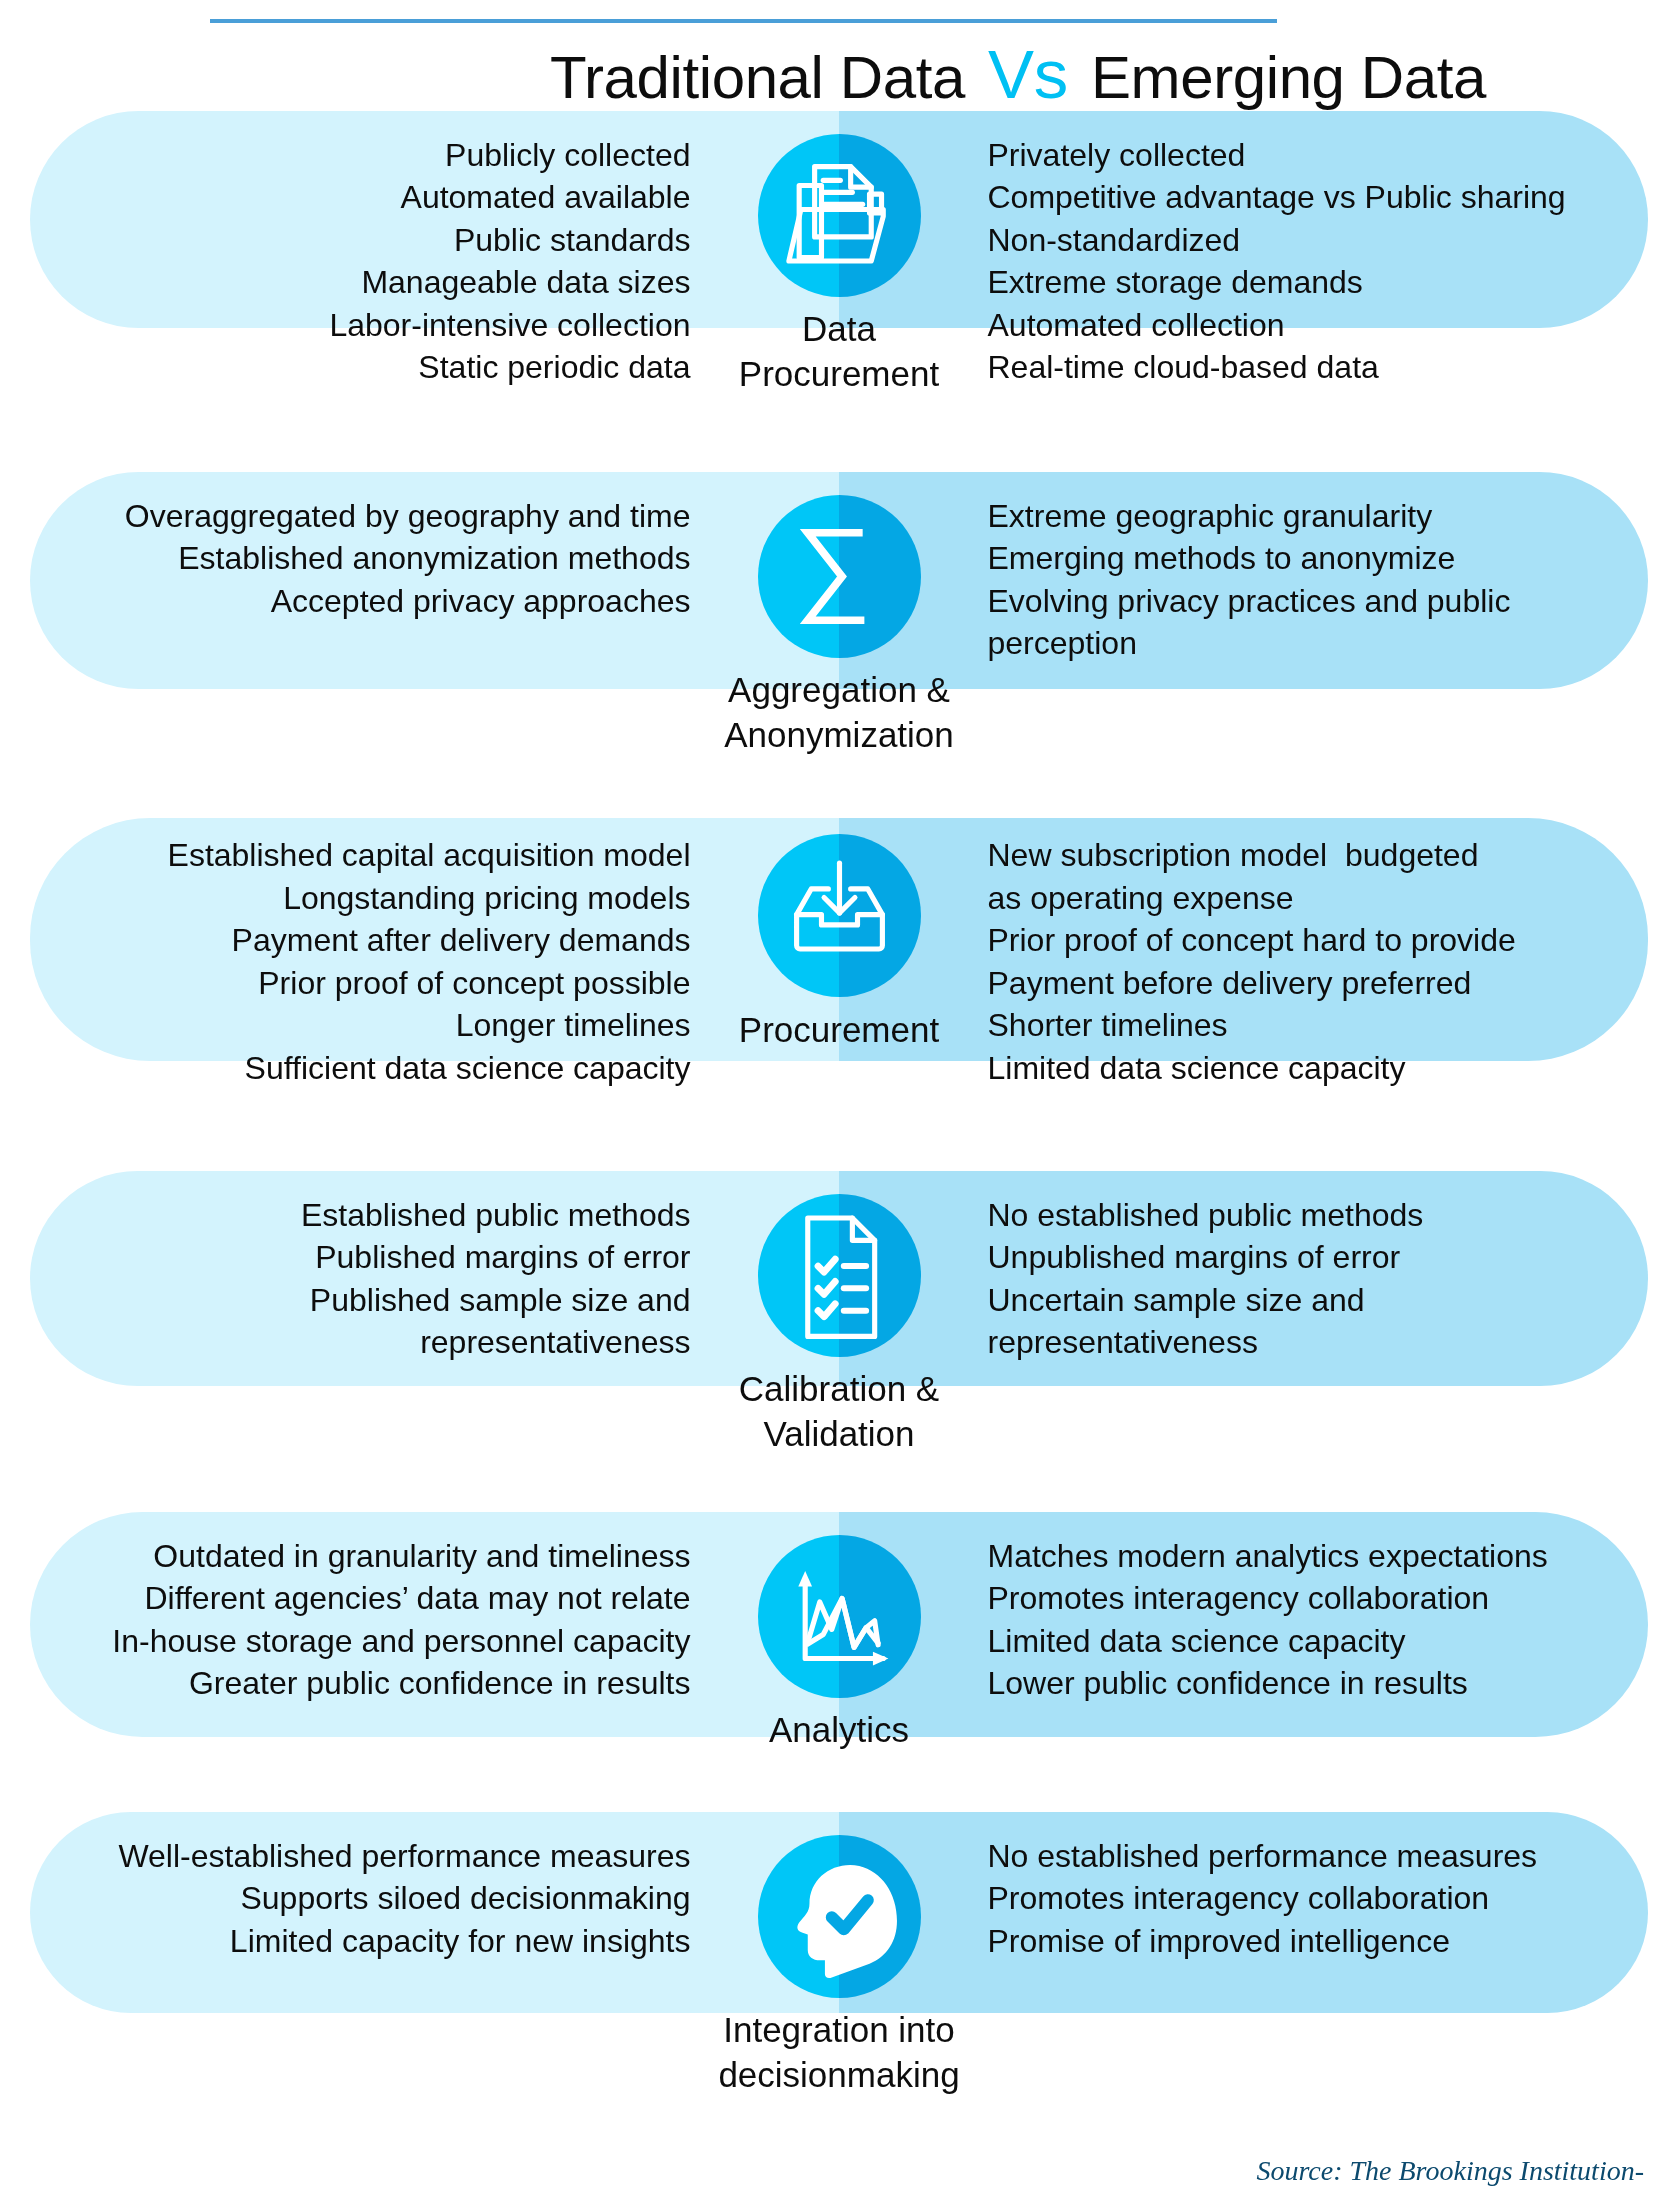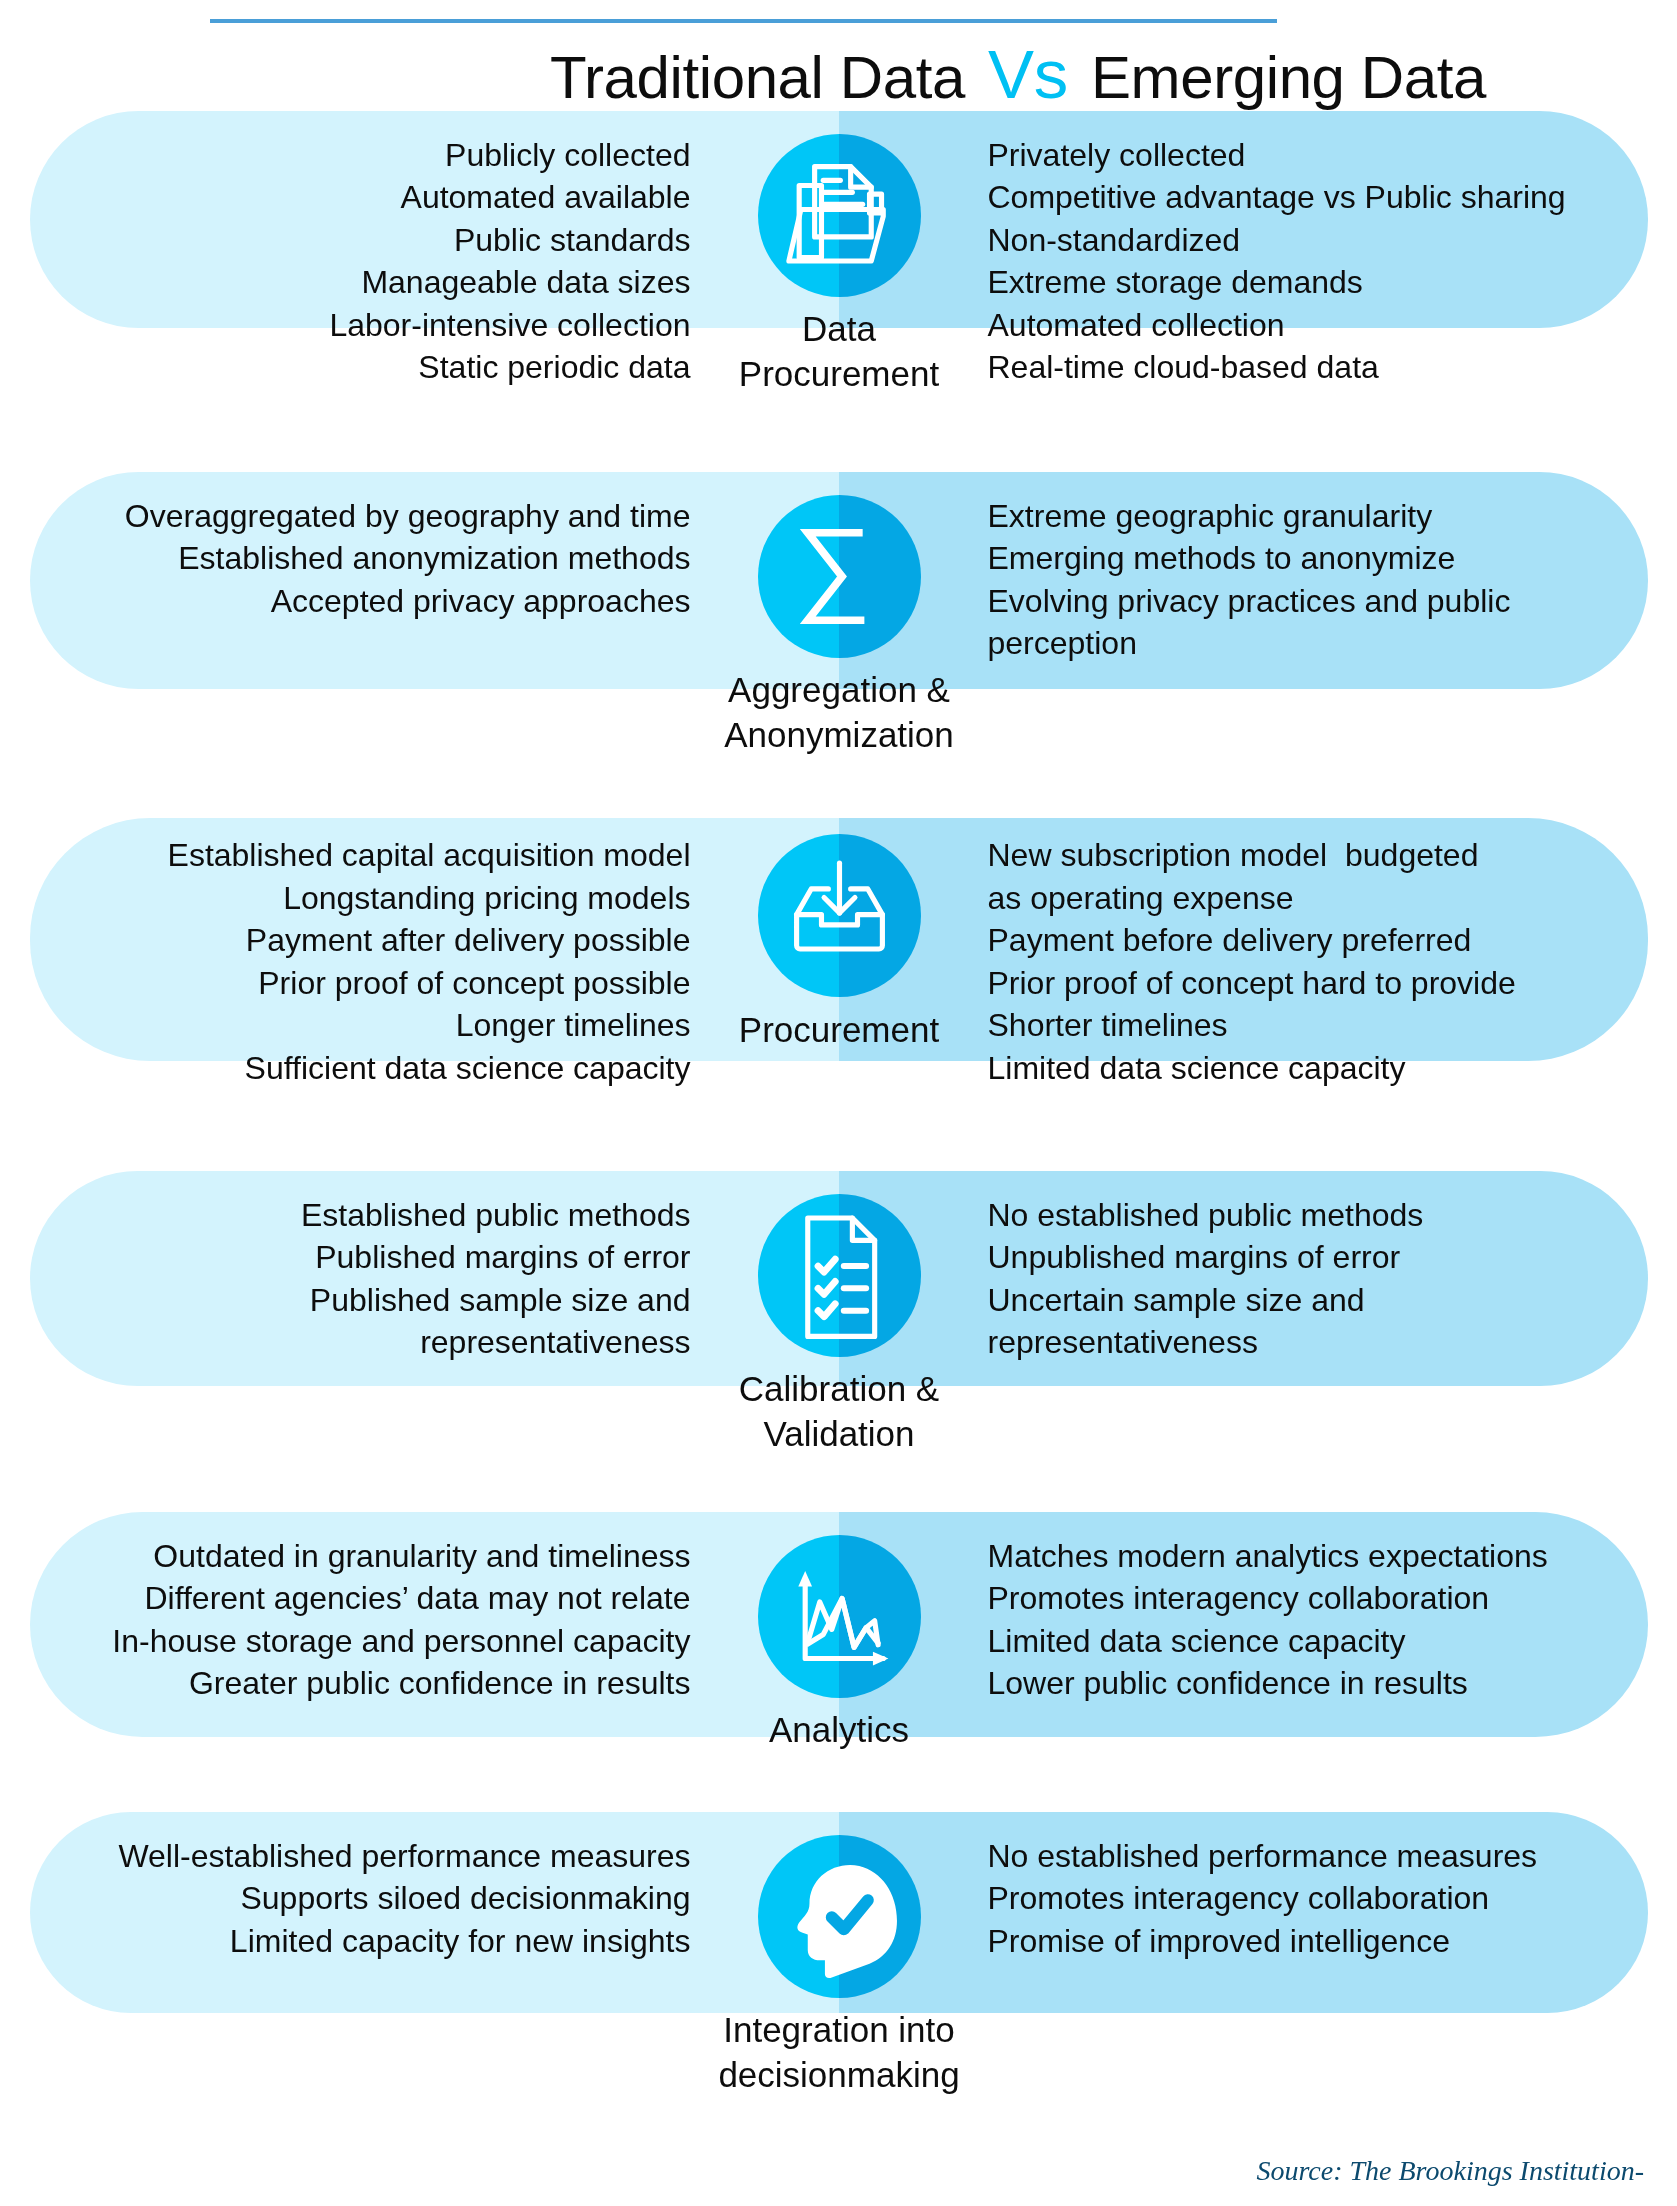--- a/index.html
+++ b/index.html
@@ -199,21 +199,21 @@
     </div>
     <div style="position: absolute; left: 0px; top: 707px; width: 1678px;">
       <div class="band" style="top: 0px; height: 243px;">
         <div class="half-l" style="background: rgb(211, 243, 253);"></div>
         <div class="half-r" style="background: rgb(168, 225, 247);"></div>
       </div>
       <div class="row-inner" style="padding-top: 16px; margin-left: 30px;">
         <div class="col-left">
           <div>Established capital acquisition model</div>
           <div>Longstanding pricing models</div>
-          <div>Payment after delivery possible</div>
+          <div>Payment after delivery demands</div>
           <div>Prior proof of concept possible</div>
           <div>Longer timelines</div>
           <div>Sufficient data science capacity</div>
         </div>
         <div class="col-mid">
           <div class="icon-circle">
             <div class="c-l" style="background: rgb(0, 198, 247);"></div>
             <div class="c-r" style="background: rgb(4, 167, 228);"></div>
             <svg viewBox="0 0 190 190" xmlns="http://www.w3.org/2000/svg">
     <g fill="none" stroke="#ffffff" stroke-width="6" stroke-linejoin="round" stroke-linecap="round">
@@ -223,22 +223,22 @@
       <path d="M145 94 L128 64 H108"></path>
       <path d="M45 94 h29 v12 h42 v-12 h29 v36 a4 4 0 0 1 -4 4 H49 a4 4 0 0 1 -4 -4 z"></path>
     </g>
             </svg>
           </div>
           <div class="mid-label">Procurement</div>
         </div>
         <div class="col-right">
           <div>New subscription model  budgeted</div>
           <div>as operating expense</div>
+          <div>Prior proof of concept hard to provide</div>
           <div>Payment before delivery preferred</div>
-          <div>Prior proof of concept hard to provide</div>
           <div>Shorter timelines</div>
           <div>Limited data science capacity</div>
         </div>
       </div>
     </div>
     <div style="position: absolute; left: 0px; top: 1060px; width: 1678px;">
       <div class="band" style="top: 0px; height: 215px;">
         <div class="half-l" style="background: rgb(211, 243, 253);"></div>
         <div class="half-r" style="background: rgb(168, 225, 247);"></div>
       </div>

